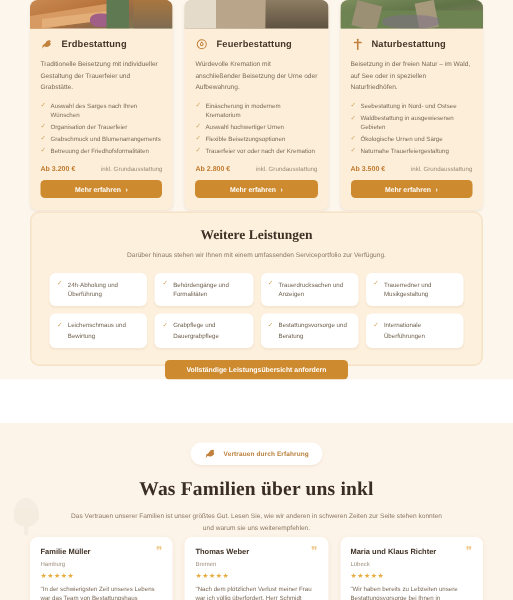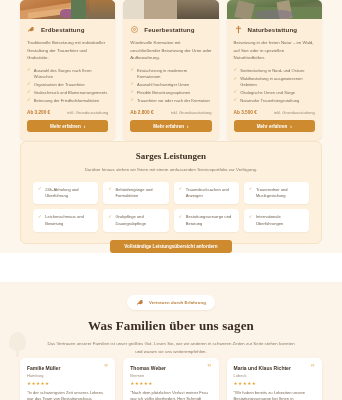--- a/index.html
+++ b/index.html
@@ -270,21 +270,21 @@
           <button class="svc-btn">
             <span>Mehr erfahren</span>
             <span>›</span>
           </button>
         </div>
       </article>
 
     </div>
 
     <div class="extra-panel">
-      <h2 class="extra-title">Sarges Leistungen</h2>
+      <h2 class="extra-title">Weitere Leistungen</h2>
       <p class="extra-sub">Darüber hinaus stehen wir Ihnen mit einem umfassenden Serviceportfolio zur Verfügung.</p>
       <div class="extra-grid">
         <div class="extra-item">
             <span class="chk">✓</span>
             <span class="t">24h-Abholung und Überführung</span>
           </div>
         <div class="extra-item">
             <span class="chk">✓</span>
             <span class="t">Behördengänge und Formalitäten</span>
           </div>
@@ -329,21 +329,21 @@
     <div class="badge-wrap">
       <div class="badge">
         <span class="svc-ic">
           <svg viewBox="0 0 24 24" fill="currentColor" style="color:#c1803c">
               <path d="M3 14c3-1 5-3 7-6 1-1.5 3-3 5-3 2 0 3 1 3 2s-1 1.6-2 1.6c1.6.8 2.4 2 2 3.6-.6 2.6-3.4 4.6-7 4.6-2 0-3.4-.4-4.6-1.2L3 20l1-6z"></path>
             </svg>
         </span>
         <span class="bt">Vertrauen durch Erfahrung</span>
       </div>
     </div>
-    <h2 class="testi-h">Was Familien über uns sagen</h2>
+    <h2 class="testi-h">Was Familien über uns inkl</h2>
     <p class="testi-sub">Das Vertrauen unserer Familien ist unser größtes Gut. Lesen Sie, wie wir anderen in schweren Zeiten zur Seite stehen konnten und warum sie uns weiterempfehlen.</p>
 
     <div class="testi-row">
       <article class="testi-card">
         <div class="testi-top">
           <div>
             <div class="testi-name">Familie Müller</div>
             <div class="testi-city">Hamburg</div>
           </div>
           <span class="quote-ic">❞</span>

